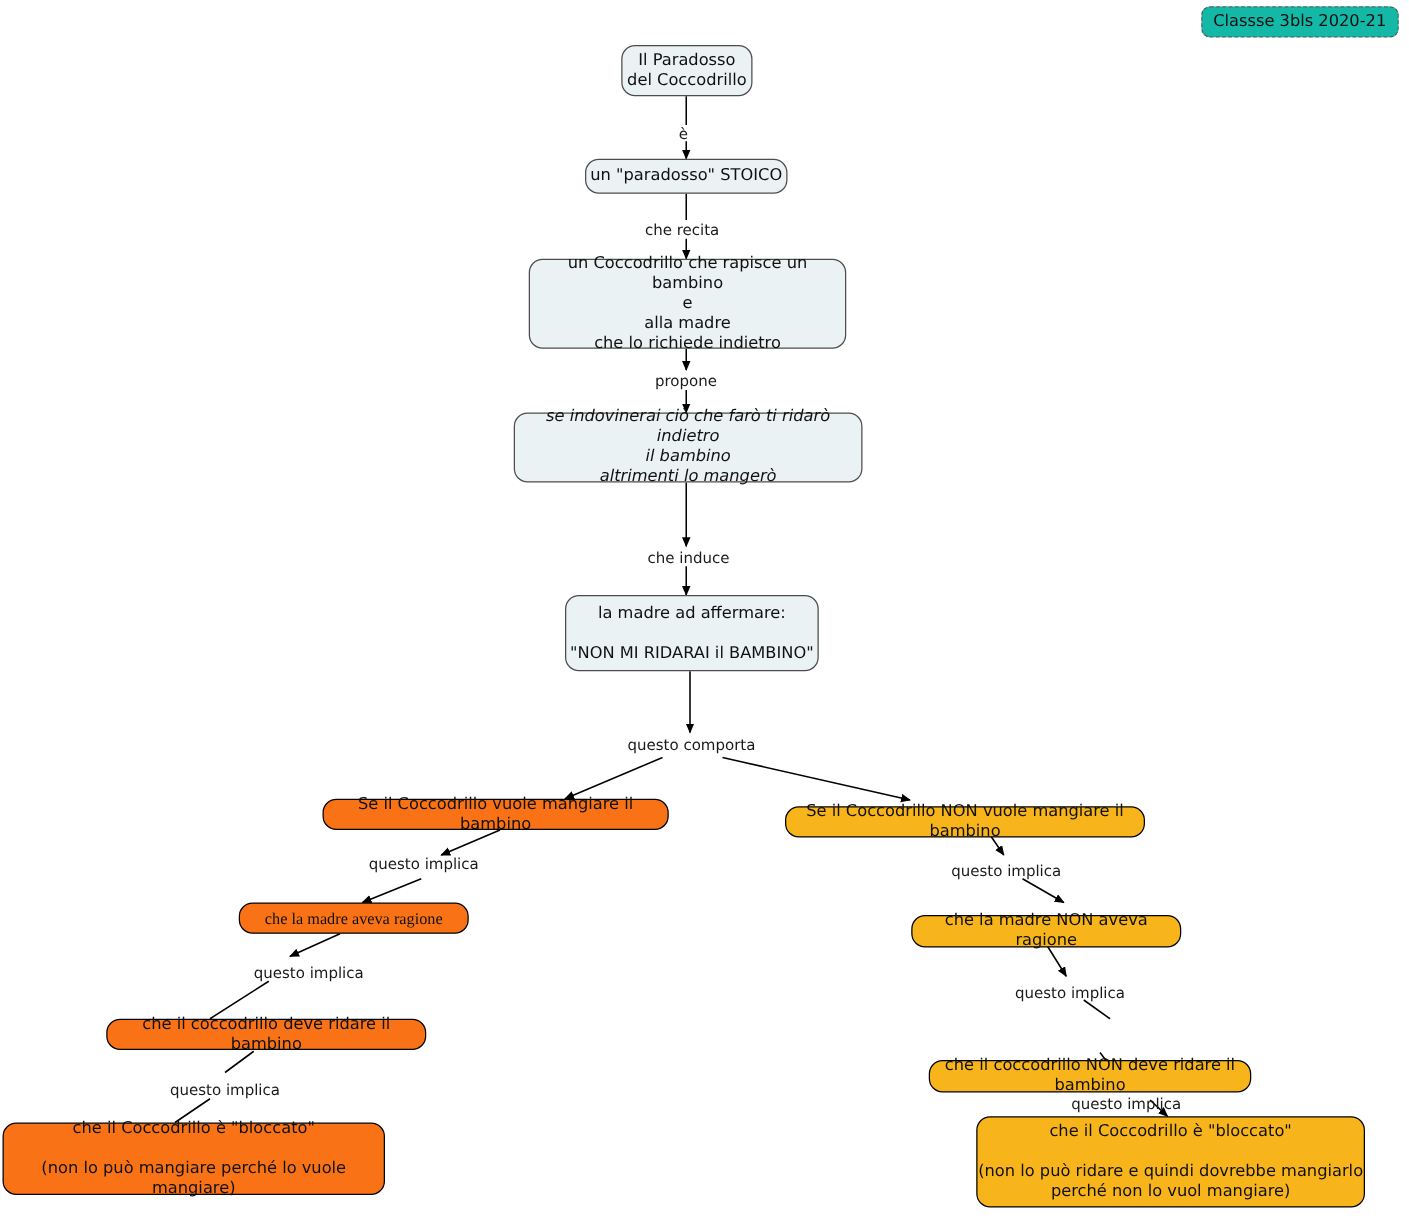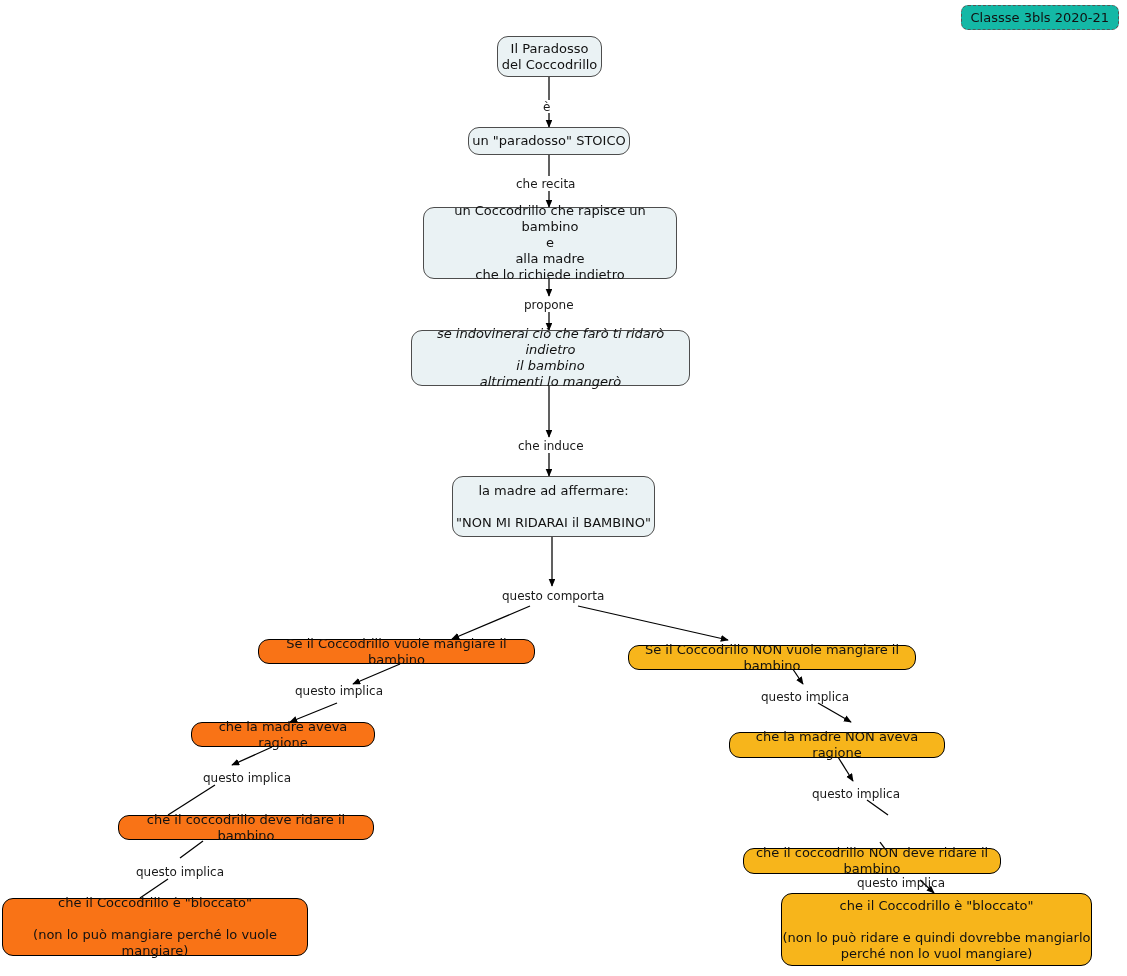--- a/index.html
+++ b/index.html
@@ -139,23 +139,23 @@
   <div class="node blue" style="left:411px; top:330px; width:279px; height:56px;font-style:italic;">se indovinerai ciò che farò ti ridarò indietro
 il bambino
 altrimenti lo mangerò</div>
 
   <div class="node blue" style="left:452px; top:476px; width:203px; height:61px;">la madre ad affermare:
 
 "NON MI RIDARAI il BAMBINO"</div>
 
   <div class="node yellow" style="left:258px; top:639px; width:277px; height:25px;">Se il Coccodrillo vuole mangiare il bambino</div>
 
-  <div class="node yellow" style="left:191px; top:722px; width:184px; height:25px;">che la madre aveva ragione</div>
+  <div class="node yellow" style="left:191px; top:722px; width:184px; height:25px;font-family:Liberation Serif, serif;">che la madre aveva ragione</div>
 
-  <div class="node yellow" style="left:85px; top:815px; width:256px; height:25px;margin-left:33px;">che il coccodrillo deve ridare il bambino</div>
+  <div class="node yellow" style="left:85px; top:815px; width:256px; height:25px;">che il coccodrillo deve ridare il bambino</div>
 
   <div class="node yellow" style="left:2px; top:898px; width:306px; height:58px;">che il Coccodrillo è "bloccato"
 
 (non lo può mangiare perché lo vuole mangiare)</div>
 
   <div class="node orange" style="left:628px; top:645px; width:288px; height:25px;">Se il Coccodrillo NON vuole mangiare il bambino</div>
 
   <div class="node orange" style="left:729px; top:732px; width:216px; height:26px;">che la madre NON aveva ragione</div>
 
   <div class="node orange" style="left:743px; top:848px; width:258px; height:26px;">che il coccodrillo NON deve ridare il bambino</div>

